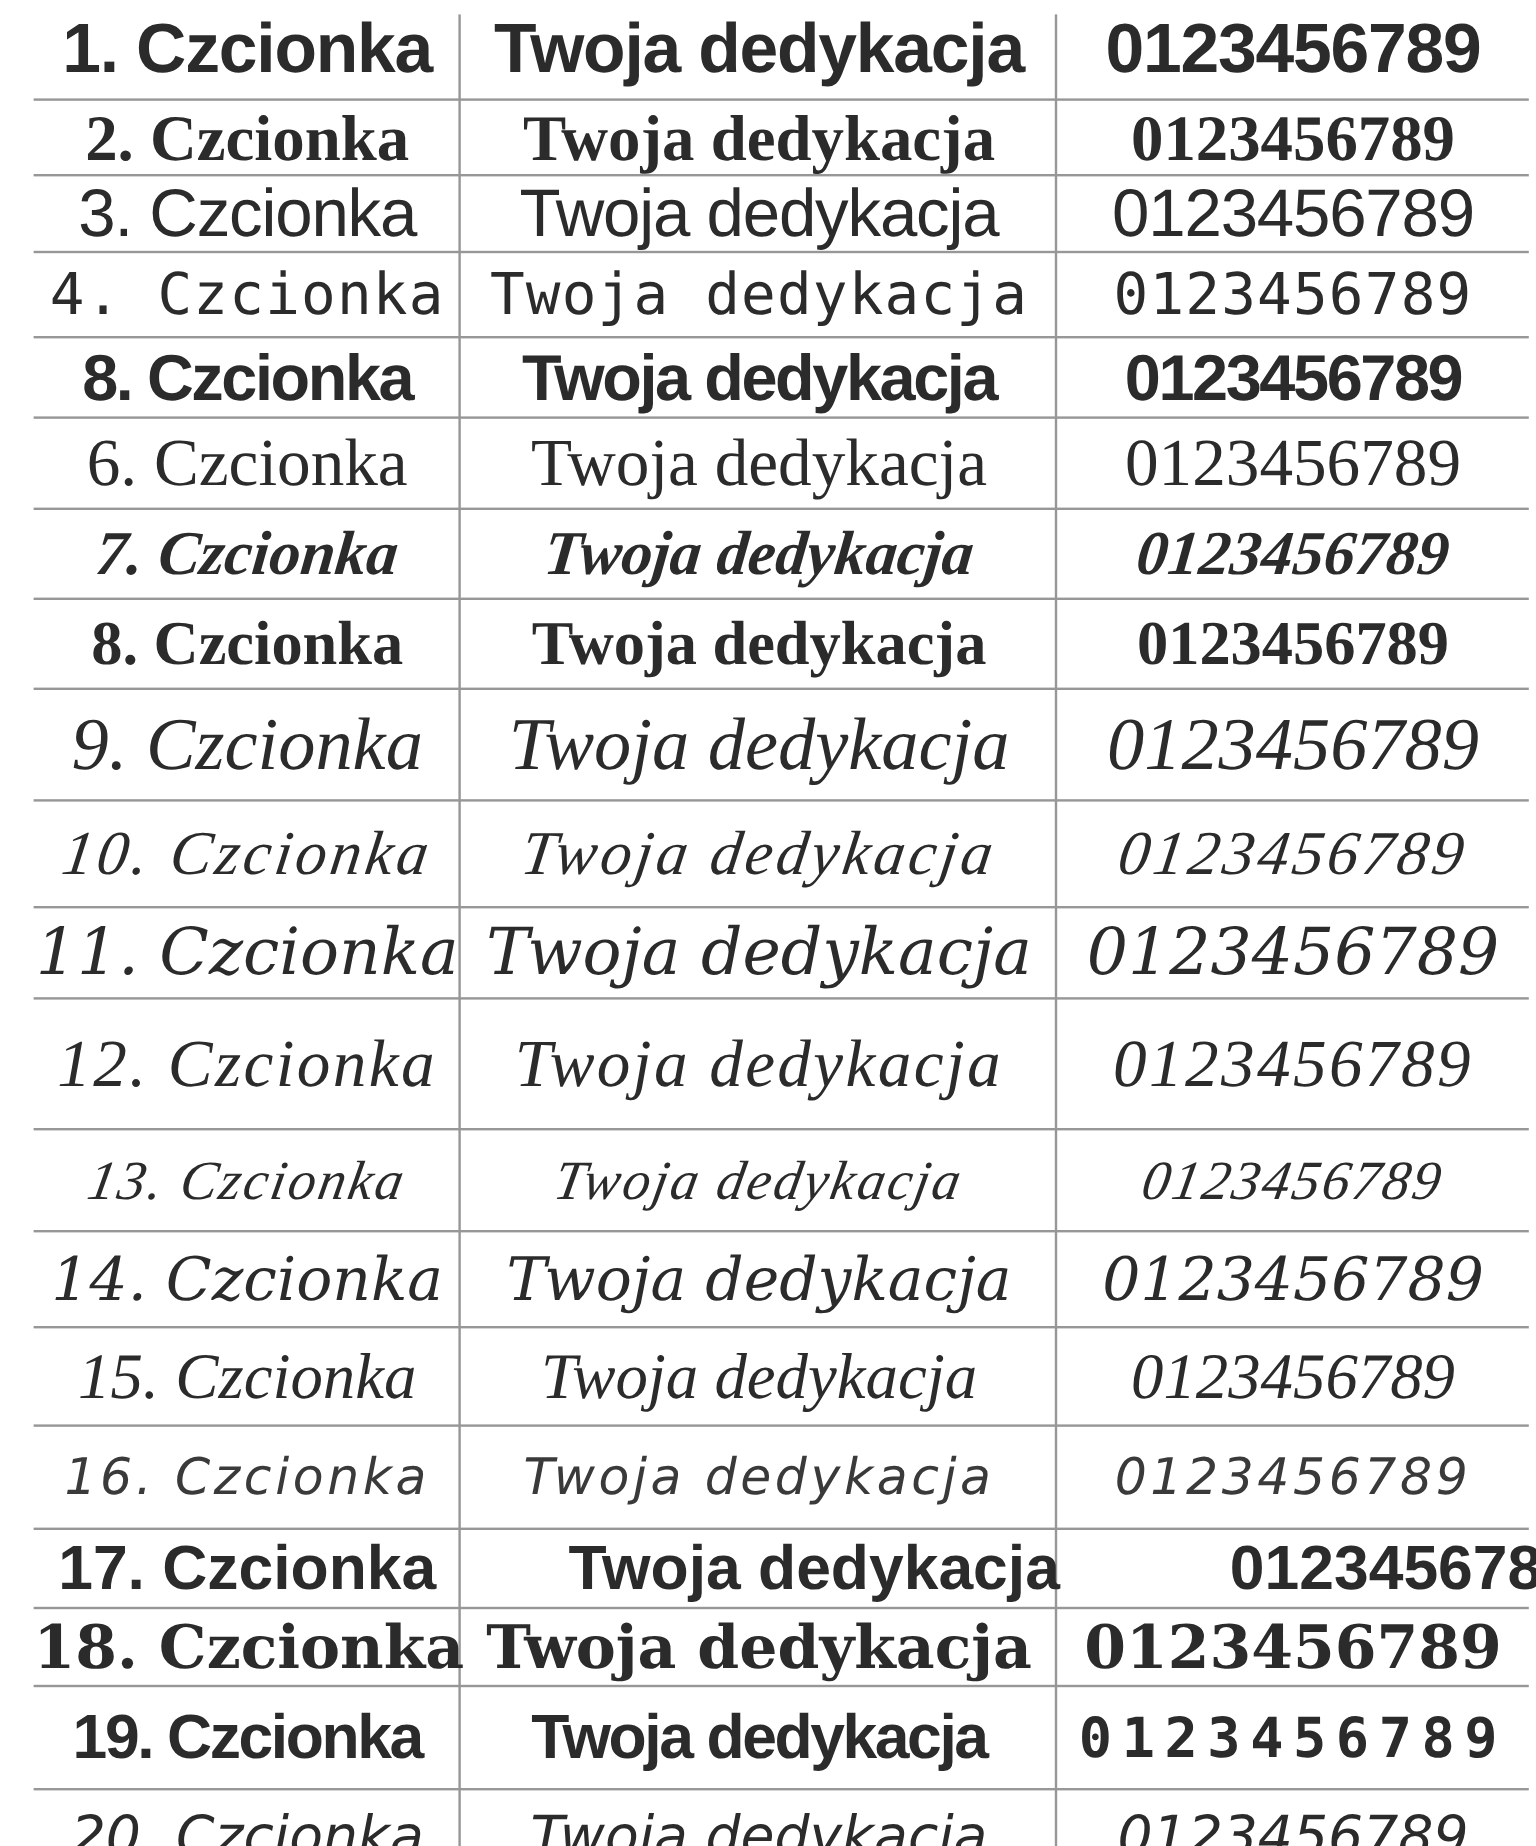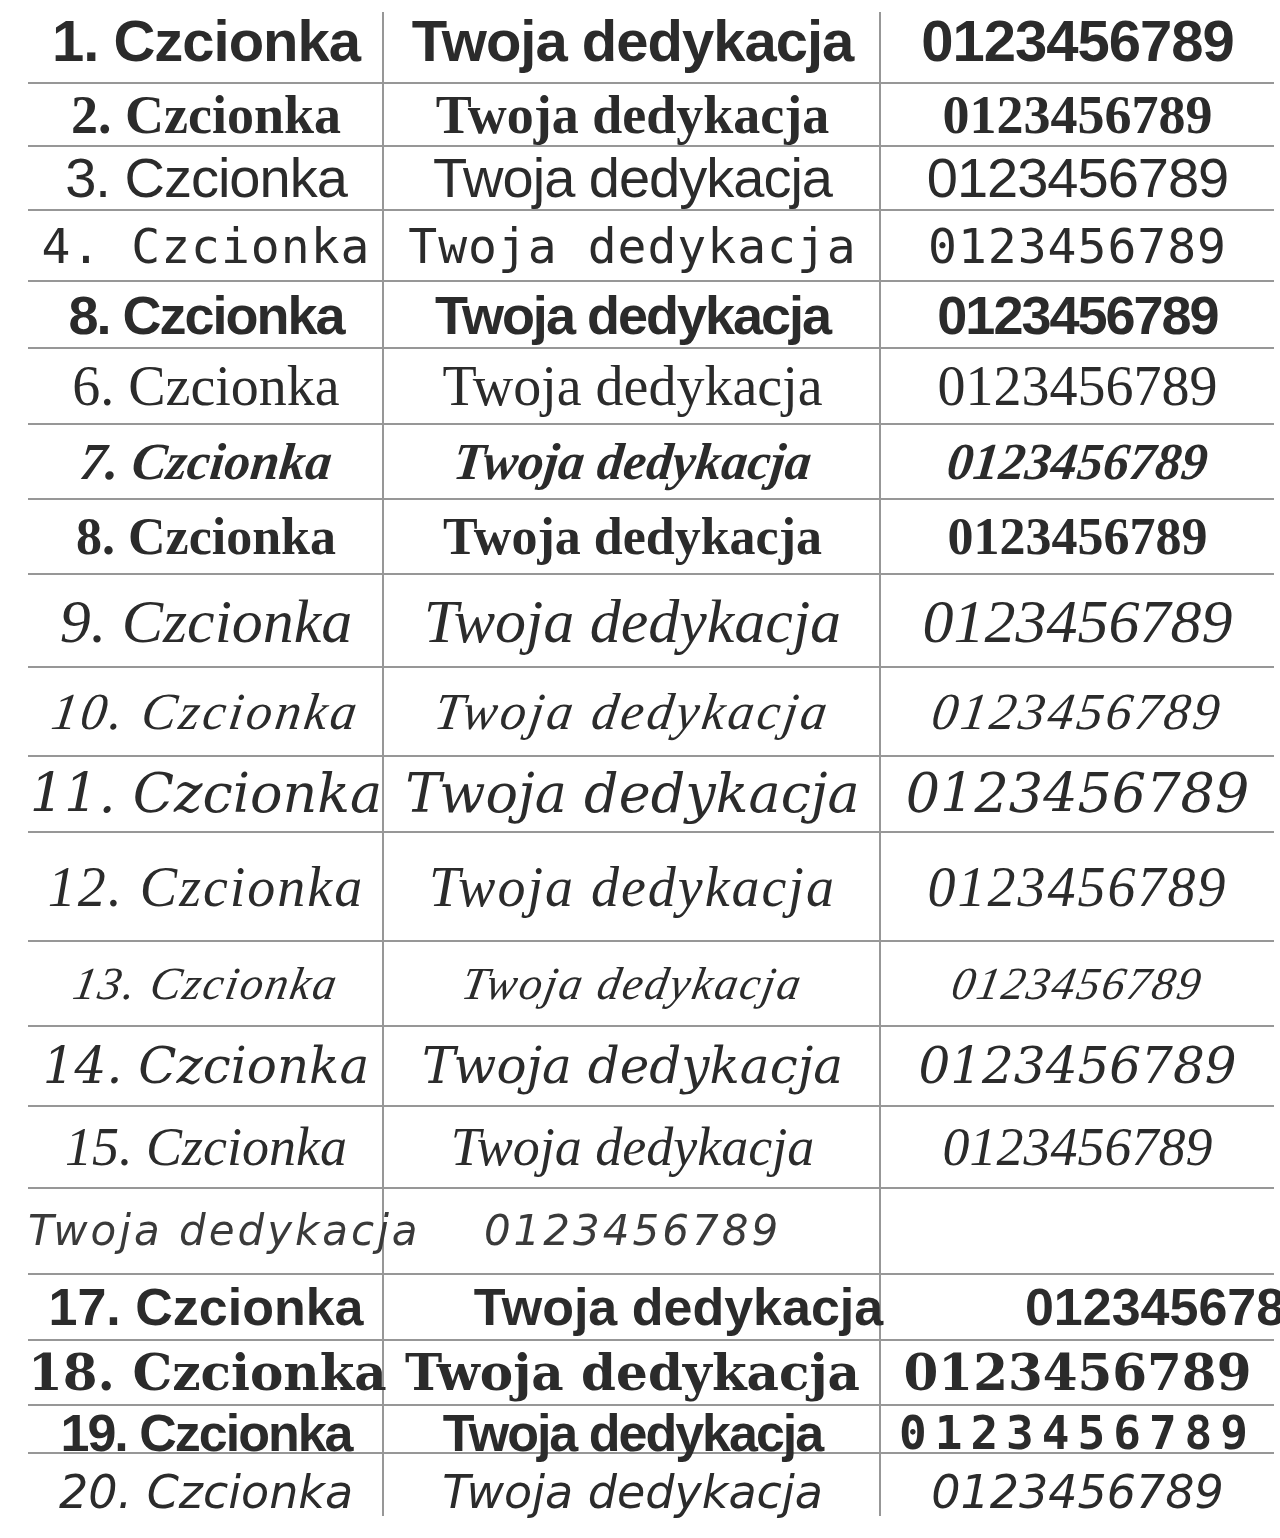--- a/index.html
+++ b/index.html
@@ -41,21 +41,21 @@
     line-height: 1;
     overflow: visible;
   }
   
   .r1  { height: 84px; } .r2  { height: 63px; } .r3  { height: 64px; }
   .r4  { height: 71px; } .r5  { height: 67px; } .r6  { height: 76px; }
   .r7  { height: 75px; } .r8  { height: 75px; } .r9  { height: 93px; }
   .r10 { height: 89px; } .r11 { height: 76px; } .r12 { height: 109px; }
   .r13 { height: 85px; } .r14 { height: 80px; } .r15 { height: 82px; }
   .r16 { height: 86px; } .r17 { height: 66px; gap: 46px; } .r18 { height: 65px; }
-  .r19 { height: 48px; } .r20 { height: 76px; }
+  .r19 { height: 86px; } .r20 { height: 76px; }
 
   
   .r1  { font: 700 58px "Liberation Sans", sans-serif; letter-spacing: -1px; }
   .r2  { font: 700 54px "Liberation Serif", serif; }
   .r3  { font: 400 56px "Liberation Sans", sans-serif; letter-spacing: -1px; }
   .r4  { font: 400 48px "DejaVu Sans Mono", monospace; letter-spacing: 1px; }
   .r5  { font: 700 54px "Liberation Sans", sans-serif; letter-spacing: -2px; }
   .r6  { font: 400 56px "Liberation Serif", serif; }
   .r7  { font: italic 700 52px "Liberation Serif", serif; }
   .r7 .cell { transform: skewX(-6deg); }
@@ -152,20 +152,21 @@
     <div class="cell">14. Czcionka</div>
     <div class="cell">Twoja dedykacja</div>
     <div class="cell digits">0123456789</div>
   </div>
   <div class="row r15">
     <div class="cell">15. Czcionka</div>
     <div class="cell">Twoja dedykacja</div>
     <div class="cell digits">0123456789</div>
   </div>
   <div class="row r16">
+    <div class="cell">16. Czcionka</div>
     <div class="cell">Twoja dedykacja</div>
     <div class="cell digits">0123456789</div>
   </div>
   <div class="row r17">
     <div class="cell">17. Czcionka</div>
     <div class="cell">Twoja dedykacja</div>
     <div class="cell digits">0123456789</div>
   </div>
   <div class="row r18">
     <div class="cell">18. Czcionka</div>

